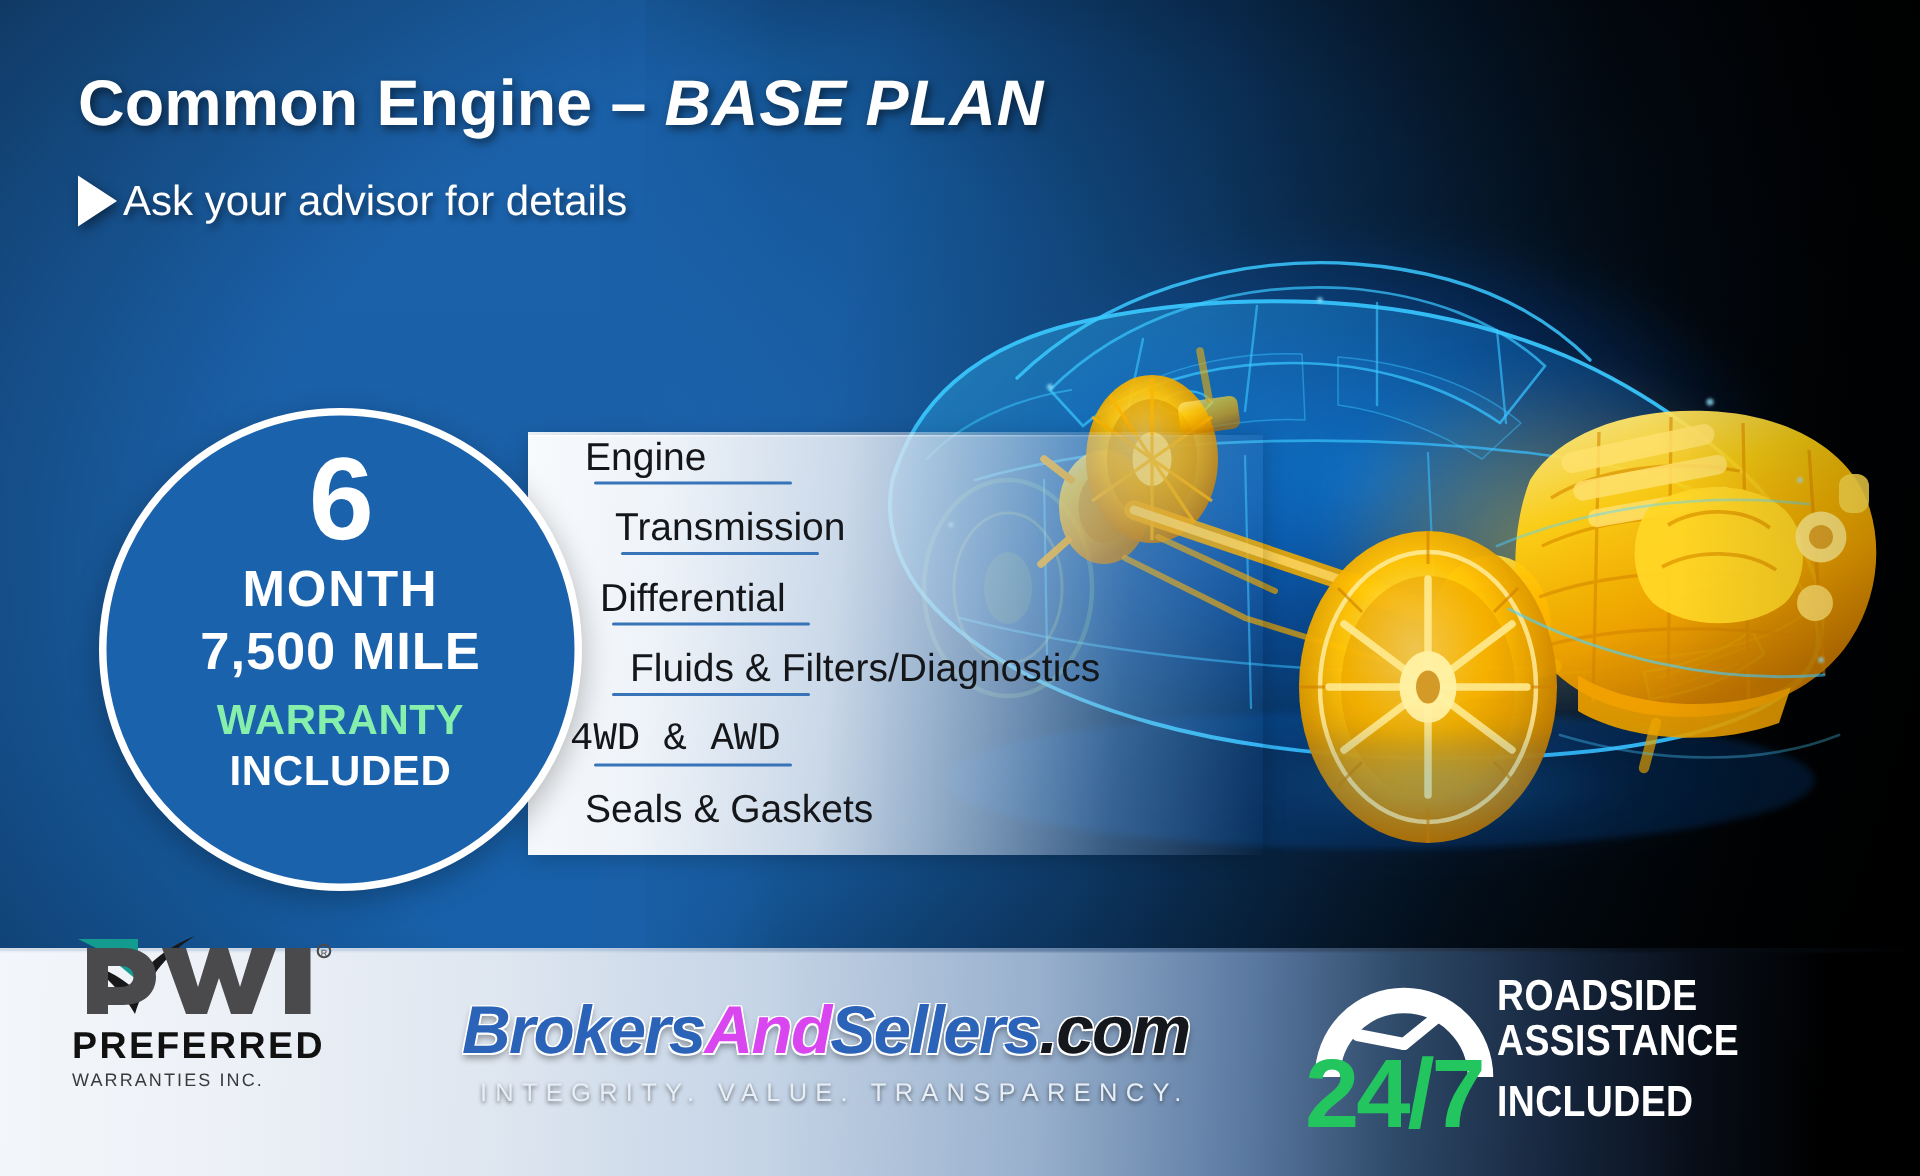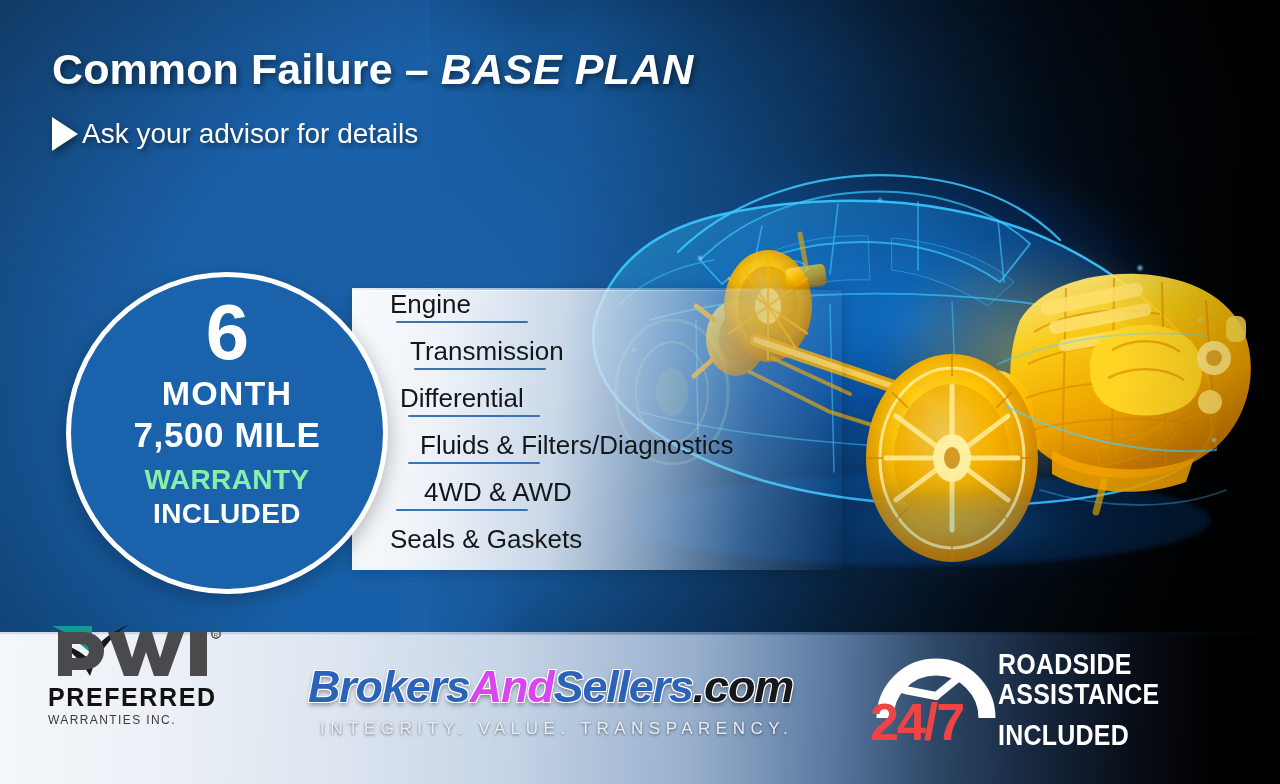--- a/index.html
+++ b/index.html
@@ -115,21 +115,21 @@
     font-size:26px;color:#141619;line-height:1.08;white-space:nowrap;
     font-weight:400;
   }
   .feature-rule{
     height:2px;background:#2d6db4;margin-top:3px;border-radius:1px;opacity:.95;
   }
   .fr0 .feature-label{margin-left:38px;}   .fr0 .feature-rule{width:132px;margin-left:44px;}
   .fr1 .feature-label{margin-left:48px;}   .fr1 .feature-rule{width:132px;margin-left:56px;}
   .fr2 .feature-label{margin-left:58px;}   .fr2 .feature-rule{width:132px;margin-left:62px;}
   .fr3 .feature-label{margin-left:68px;}   .fr3 .feature-rule{width:132px;margin-left:56px;}
-  .fr4 .feature-label{margin-left:72px;}   .fr4 .feature-rule{width:132px;margin-left:44px;}
+  .fr4 .feature-label{margin-left:28px;font-family:Liberation Mono, monospace;}   .fr4 .feature-rule{width:132px;margin-left:44px;}
   .fr5 .feature-label{margin-left:38px;}
 
   
   .badge{
     position:absolute;left:66px;top:272px;width:322px;height:322px;
     border-radius:50%;
     background:#1a62ab;
     border:5px solid #ffffff;
     box-sizing:border-box;
     box-shadow:0 6px 20px rgba(0,0,0,.28);
@@ -193,21 +193,21 @@
     font-size:17px;color:#e8eef6;letter-spacing:5.5px;margin-top:10px;margin-left:12px;
     font-weight:400;white-space:nowrap;
     text-shadow:0 1px 3px rgba(0,0,0,.55);
   }
 
   
   .roadside{position:absolute;left:870px;top:638px;width:390px;height:125px;}
   .clock{position:absolute;left:5px;top:0;width:122px;height:86px;}
   .r247{
     position:absolute;left:0px;top:58px;
-    font-size:52px;font-weight:700;color:#ef4444;line-height:1;letter-spacing:-2px;
+    font-size:65px;font-weight:700;color:#22c55e;line-height:1;letter-spacing:-2px;
     font-style:normal;
   }
   .r-txt{position:absolute;left:128px;top:12px;width:262px;}
   .r-l1,.r-l2{
     color:#fff;font-weight:700;line-height:1.02;letter-spacing:.3px;
     transform:scaleX(.86);transform-origin:left center;
   }
   .r-l1{font-size:29px;}
   .r-l2{font-size:29px;margin-top:12px;}
 </style>
@@ -429,21 +429,21 @@
           <circle cx="134" cy="330" r="1.6"></circle>
       </g>
     </svg>
 
     <div class="car-reflect"></div>
   </div>
 
   <div class="vig"></div>
 
   <div class="headline">
-    <div class="h-line2"><span>Common Failure – </span><span class="plan">BASE PLAN</span></div>
+    <div class="h-line2"><span>Common Engine – </span><span class="plan">BASE PLAN</span></div>
     <div class="h-cta">
       <div class="tri"></div>
       <div class="h-cta-text">Ask your advisor for details</div>
     </div>
   </div>
 
   <div class="panel"></div>
   <div class="panel-top-edge"></div>
 
   <div class="feature-list">

